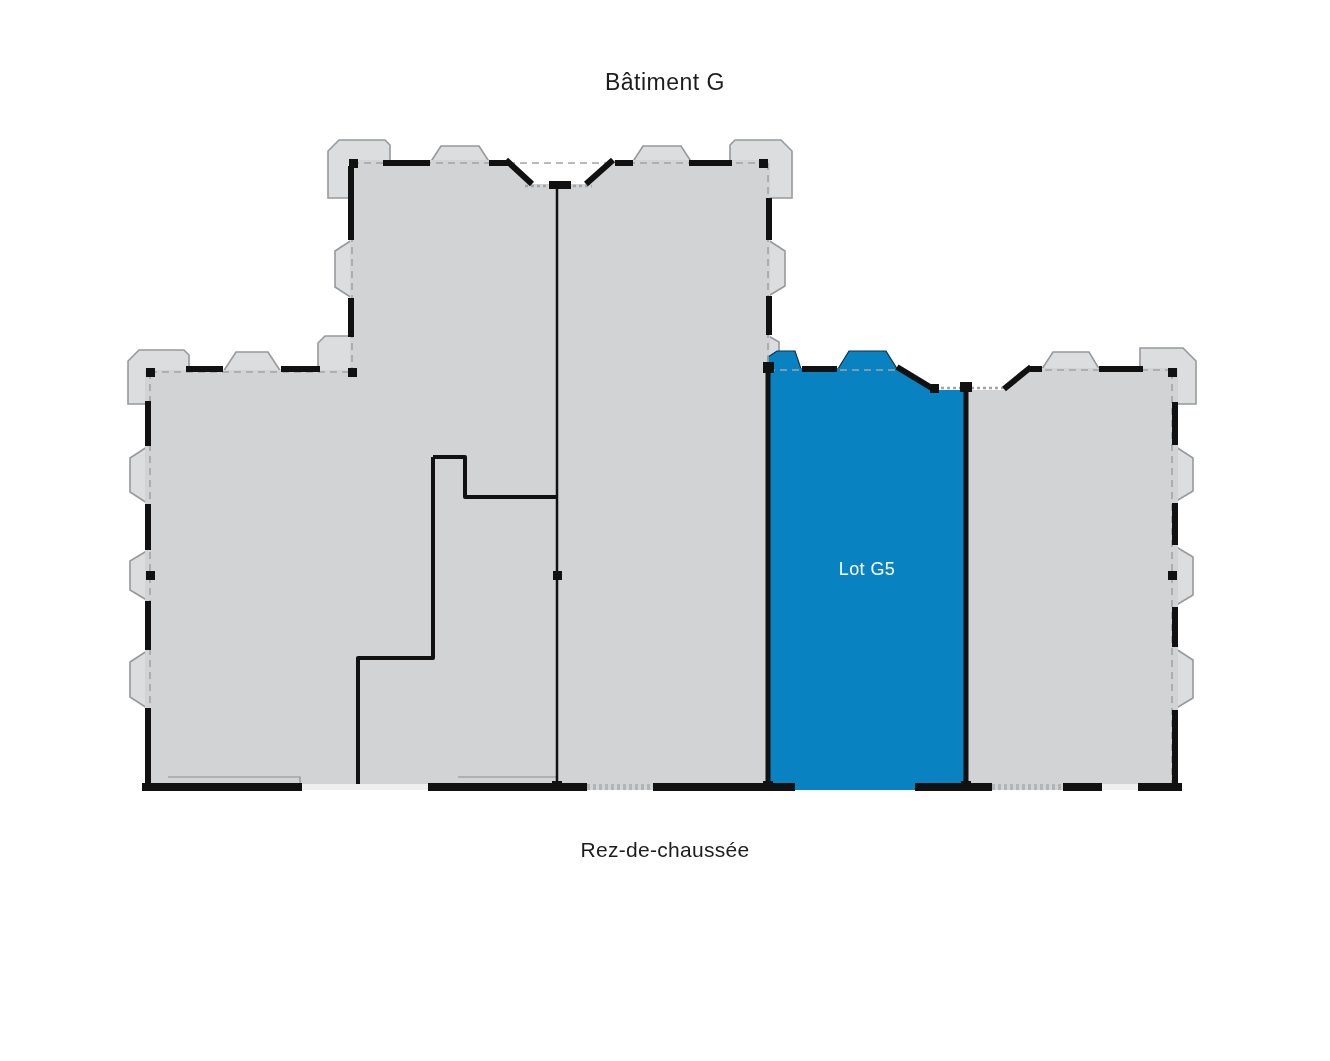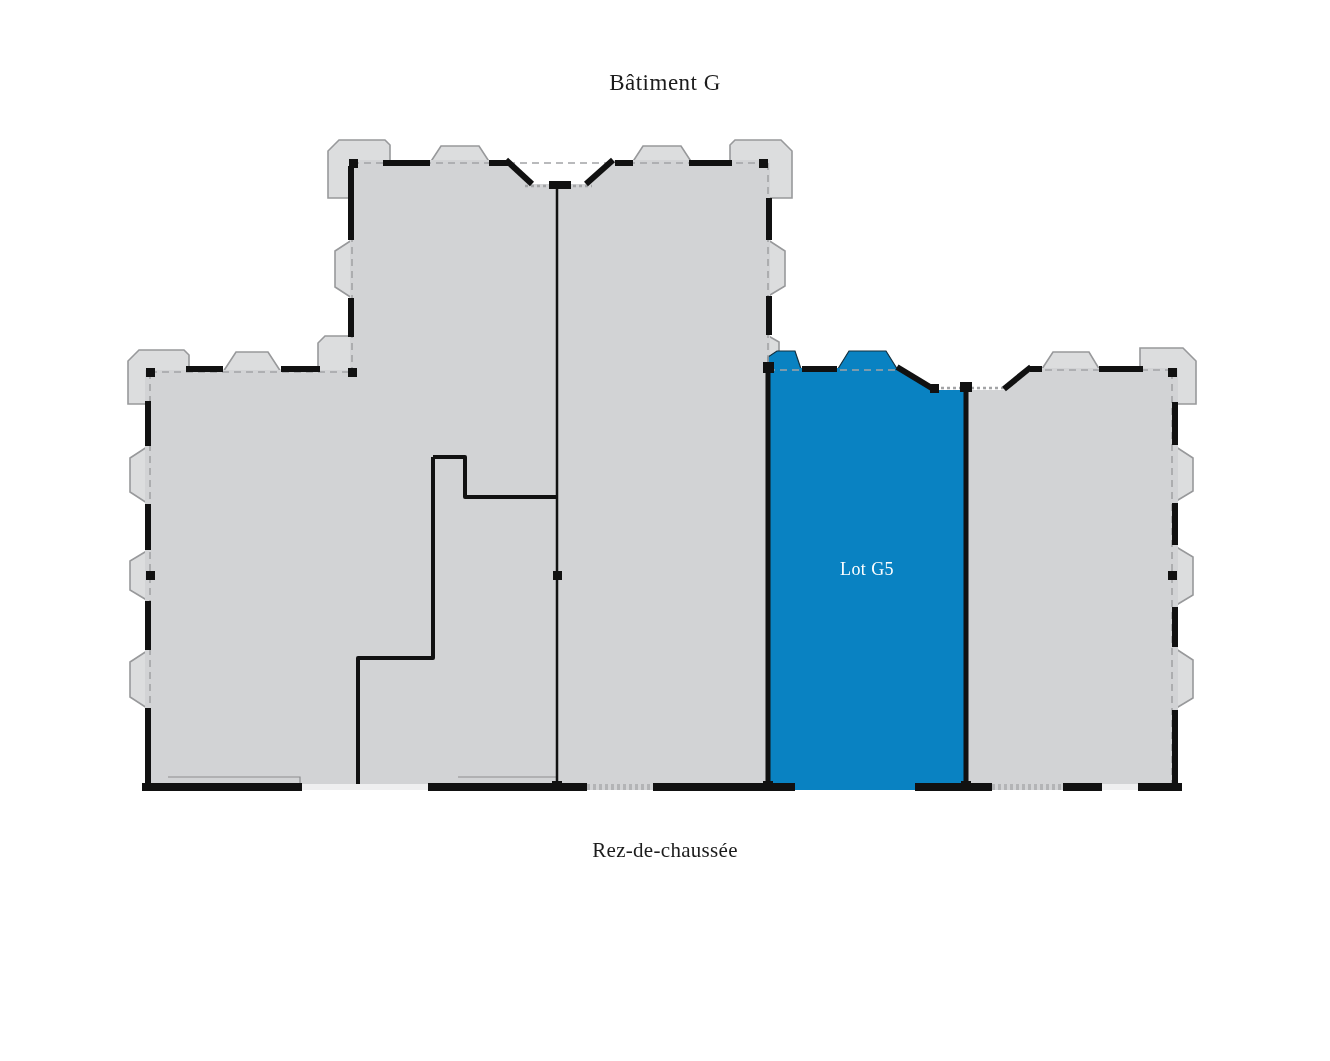--- a/index.html
+++ b/index.html
@@ -5,21 +5,21 @@
   :root{
     --background:#ffffff; --unit_fill:#d2d3d5; --bay_fill:#dcddde; --bay_stroke:#98999b;
     --wall:#111111; --dashed:#a3a4a6; --highlight:#0982c2; --highlight_label:#ffffff; --text:#1c1c1c;
   }
   html,body{margin:0;padding:0;}
   body{
     width:1330px;height:1061px;background:var(--background);
     font-family:"Liberation Sans", sans-serif;
     overflow:hidden;
   }
-  .stage{position:relative;width:1330px;height:1061px;font-family:Liberation Serif, serif;}
+  .stage{position:relative;width:1330px;height:1061px;}
   svg{display:block;}
 
   .unit{fill:var(--unit_fill);stroke:none;}
   .bay{fill:var(--bay_fill);stroke:var(--bay_stroke);stroke-width:1.6;}
   .lot{fill:var(--highlight);stroke:none;cursor:pointer;}
   .lot-bay{fill:var(--highlight);stroke:#14303f;stroke-width:1.2;}
   .dash{stroke:var(--dashed);stroke-width:1.6;stroke-dasharray:7 5;fill:none;}
   .dash-fine{stroke:var(--dashed);stroke-width:2.4;stroke-dasharray:3 3;fill:none;}
   .wall{stroke:var(--wall);stroke-width:6;fill:none;}
   .wall-bottom{stroke:var(--wall);stroke-width:8;fill:none;}

